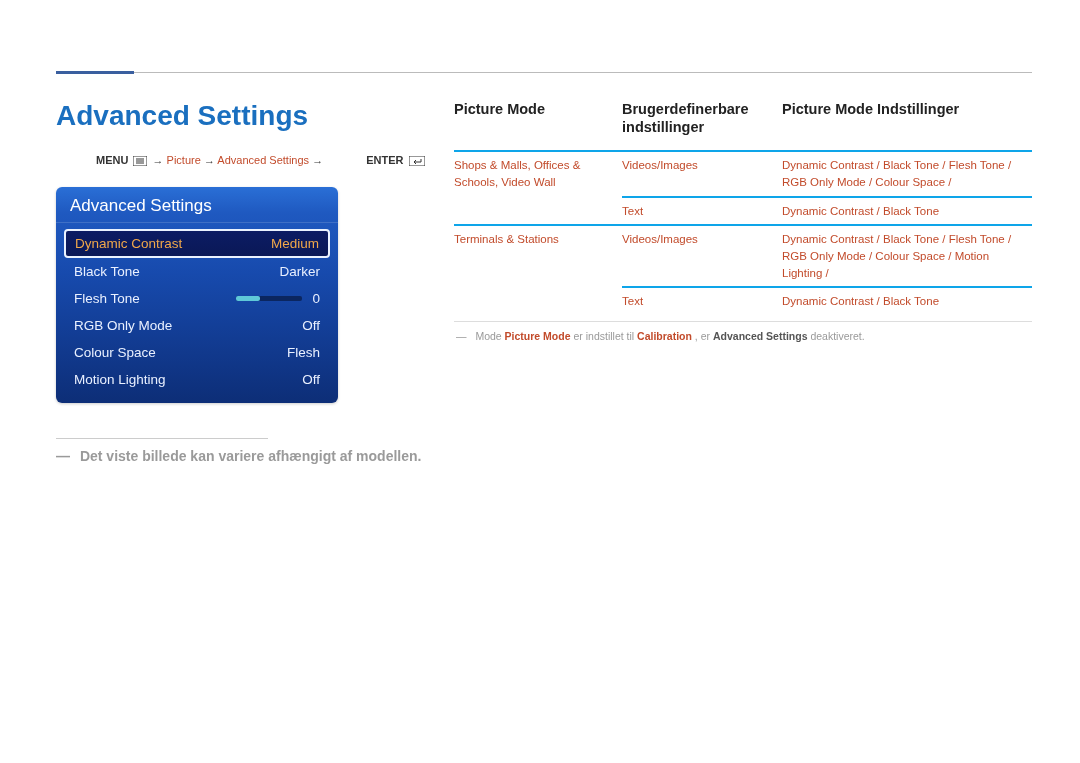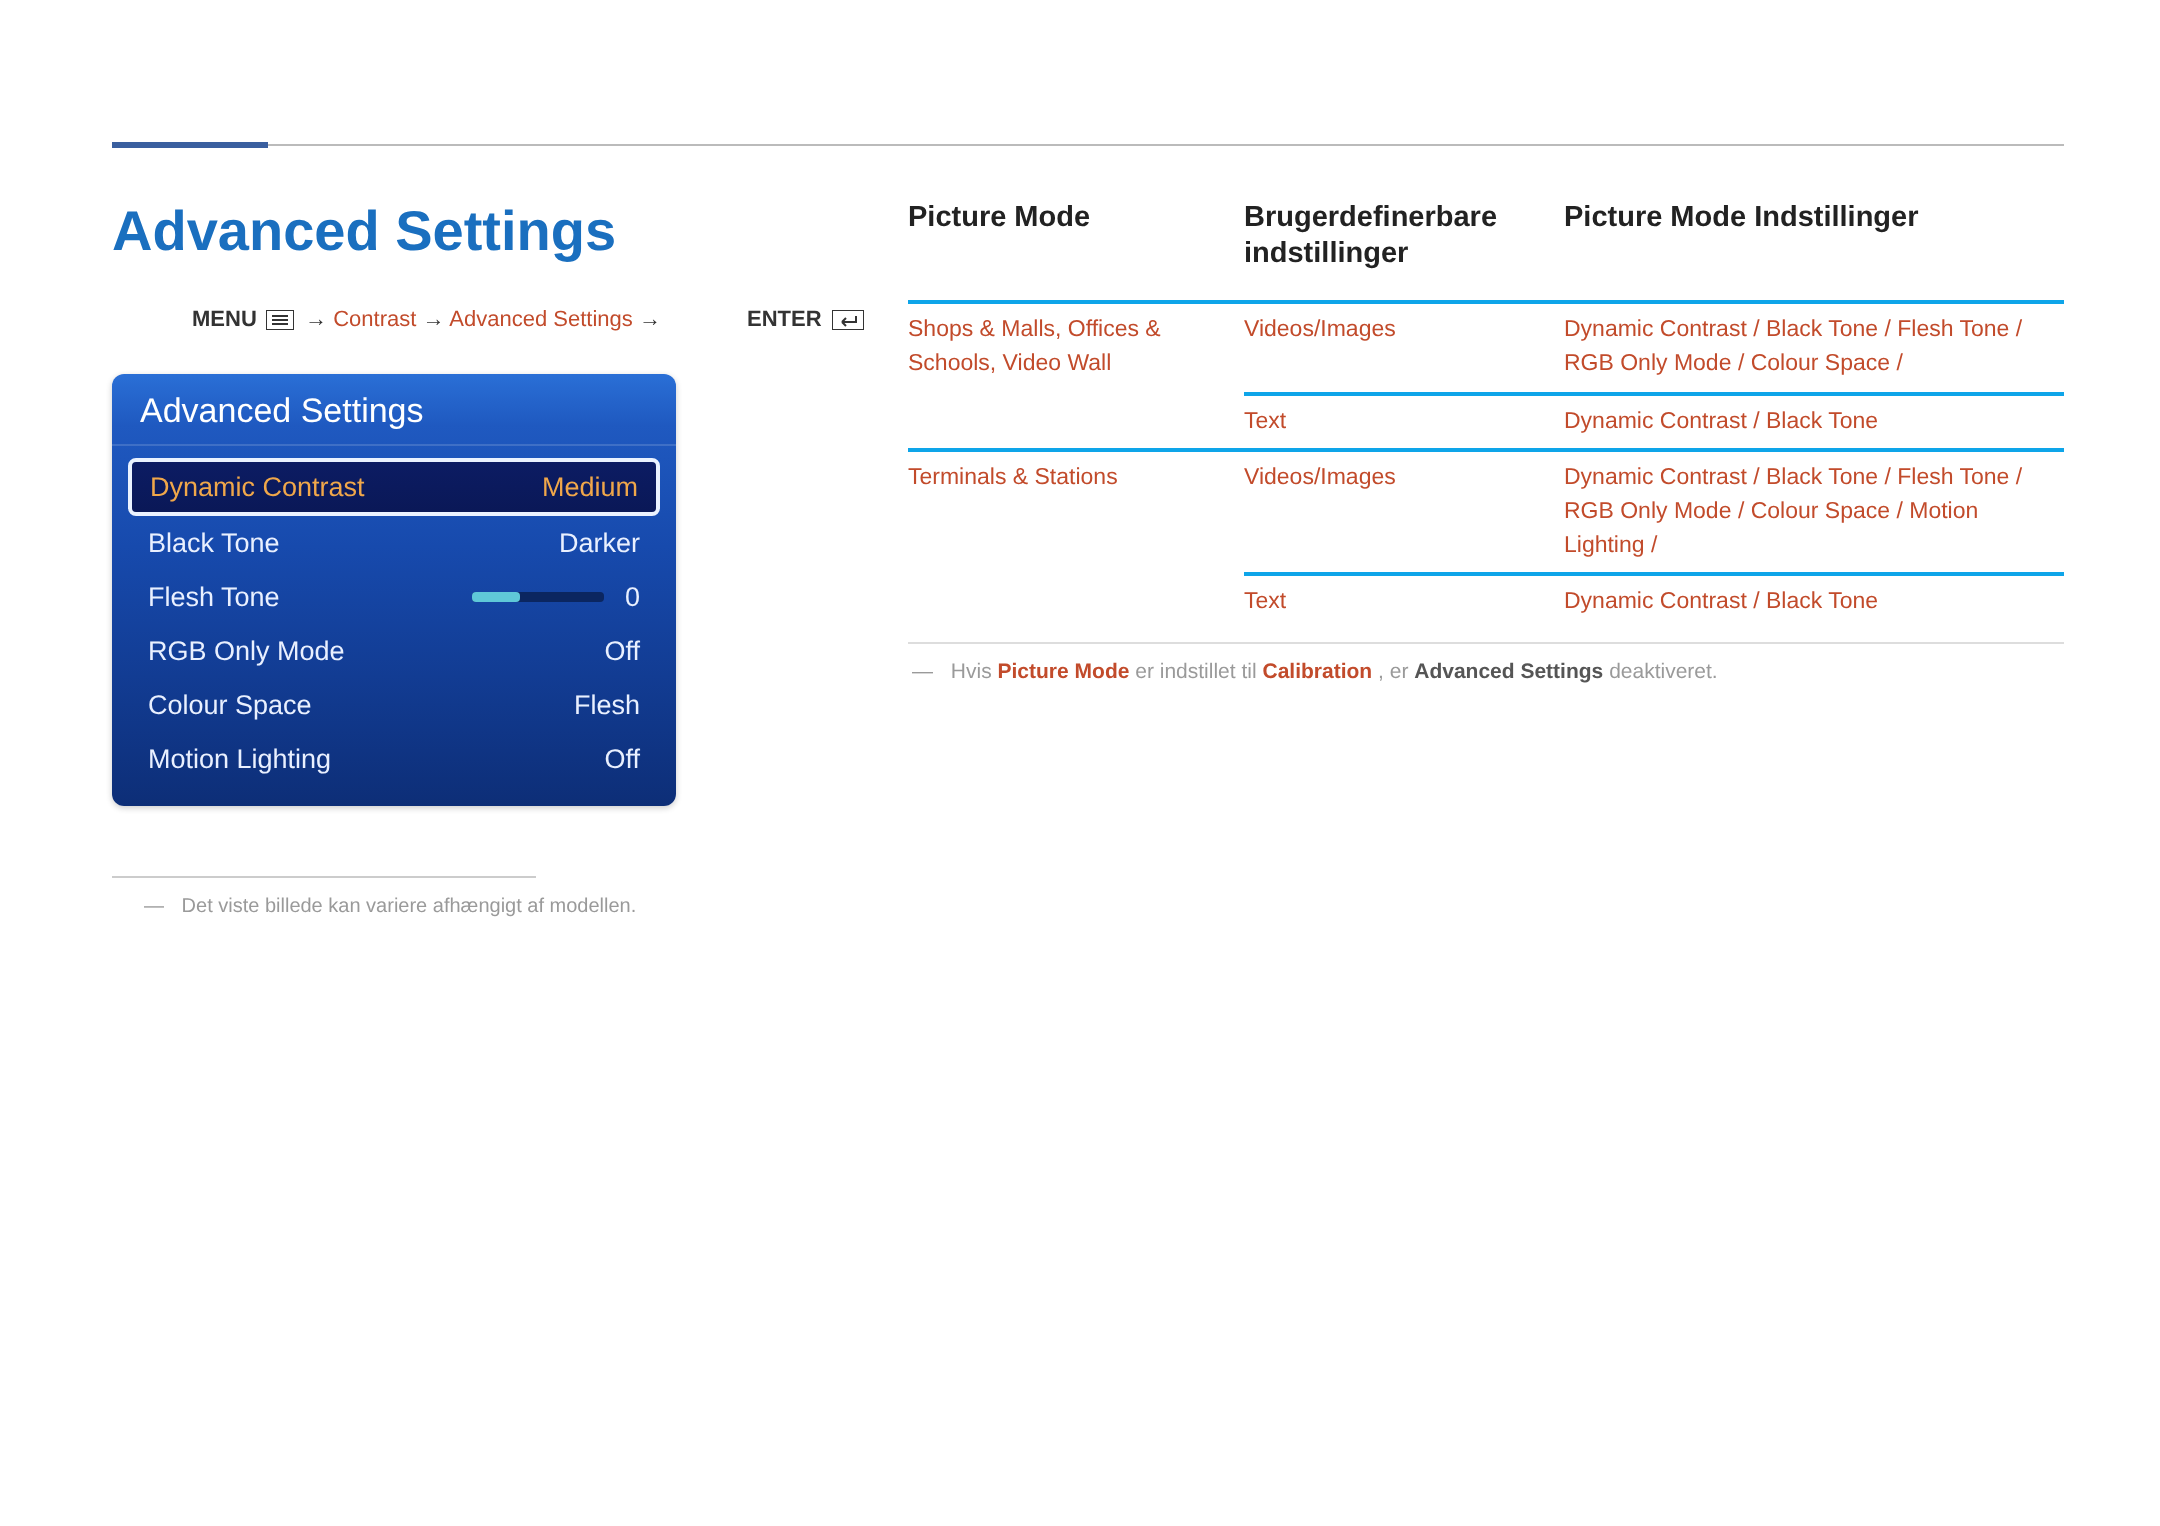--- a/index.html
+++ b/index.html
@@ -107,23 +107,24 @@
   .footline {
     position: absolute;
     top: 438px;
     left: 56px;
     width: 212px;
     border-top: 1px solid #ccc;
   }
   .footnote {
     position: absolute;
     top: 448px;
-    left: 72px;
-    font-size: 10px;
+    left: 56px;
+    font-size: 14px;
     color: #9a9a9a;
+    font-weight: bold;
   }
   .footnote .dash { margin-right: 6px; }
 
   
   .right {
     position: absolute;
     top: 100px;
     left: 454px;
     right: 48px;
   }
@@ -169,21 +170,21 @@
   <span class="bold">MENU</span>
   <span class="glyph">
     <svg width="14" height="10">
         <rect x="0" y="0" width="14" height="10" fill="none" stroke="#333" stroke-width="1"></rect>
         <line x1="3" y1="3" x2="11" y2="3" stroke="#333" stroke-width="1"></line>
         <line x1="3" y1="5" x2="11" y2="5" stroke="#333" stroke-width="1"></line>
         <line x1="3" y1="7" x2="11" y2="7" stroke="#333" stroke-width="1"></line>
       </svg>
   </span>
   <span>→</span>
-  <span class="accent">Contrast</span>
+  <span class="accent">Picture</span>
   <span>→</span>
   <span class="accent">Advanced Settings</span>
   <span>→</span>
   <span class="bold">ENTER</span>
   <span class="glyph">
     <svg width="16" height="10">
         <rect x="0" y="0" width="16" height="10" fill="none" stroke="#333" stroke-width="1"></rect>
         <path d="M12 3 L12 6 L5 6 M5 6 L7 4 M5 6 L7 8" fill="none" stroke="#333" stroke-width="1"></path>
       </svg>
   </span>
@@ -243,21 +244,21 @@
       <div>Text</div>
       <div><span>Dynamic Contrast</span> <span class="sep">/</span> <span>Black Tone</span></div>
       <div style="grid-row: span 2;">Terminals &amp; Stations</div>
       <div>Videos/Images</div>
       <div><span>Dynamic Contrast</span> <span class="sep">/</span> <span>Black Tone</span> <span class="sep">/</span> <span>Flesh Tone</span> <span class="sep">/</span> <span>RGB Only Mode</span> <span class="sep">/</span> <span>Colour Space</span> <span class="sep">/</span> <span>Motion Lighting</span> <span class="sep">/</span></div>
       <div>Text</div>
       <div><span>Dynamic Contrast</span> <span class="sep">/</span> <span>Black Tone</span></div>
     </div>
   <div class="calib-note">
     <span class="dash">―</span>
-    <span>Hvis</span>
+    <span>Mode</span>
     <span class="accent">Picture Mode</span>
     <span>er indstillet til</span>
     <span class="accent">Calibration</span>
     <span>, er</span>
     <span class="bold">Advanced Settings</span>
     <span>deaktiveret.</span>
   </div>
 </div>
 
 </body></html>

